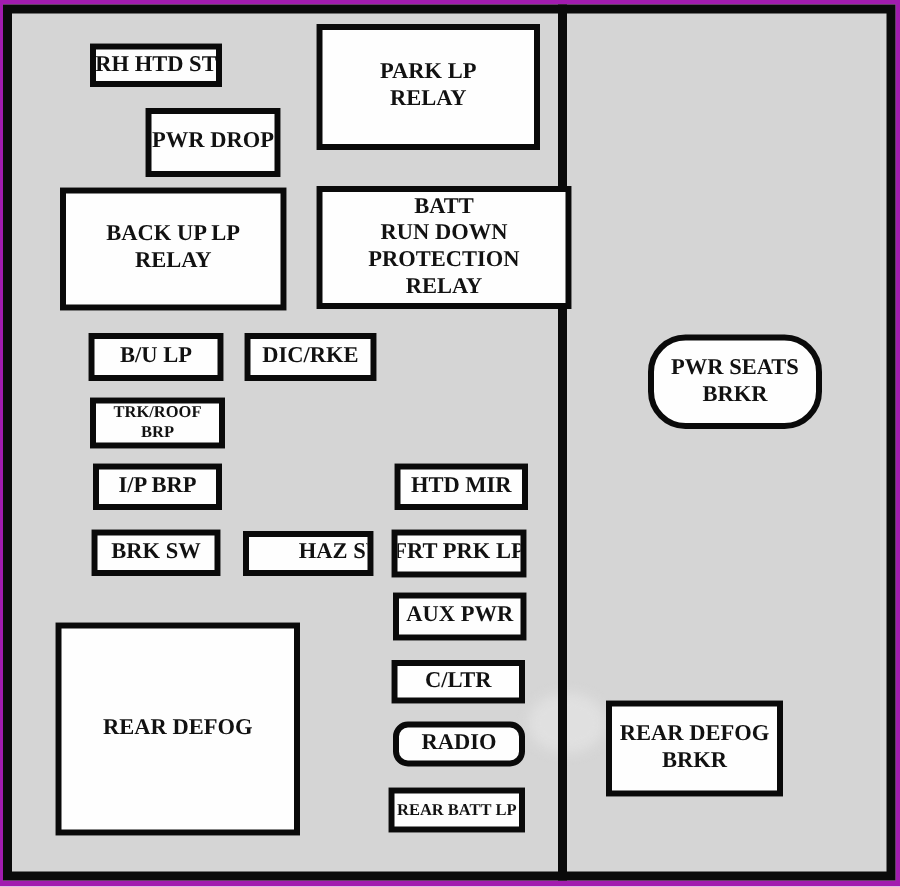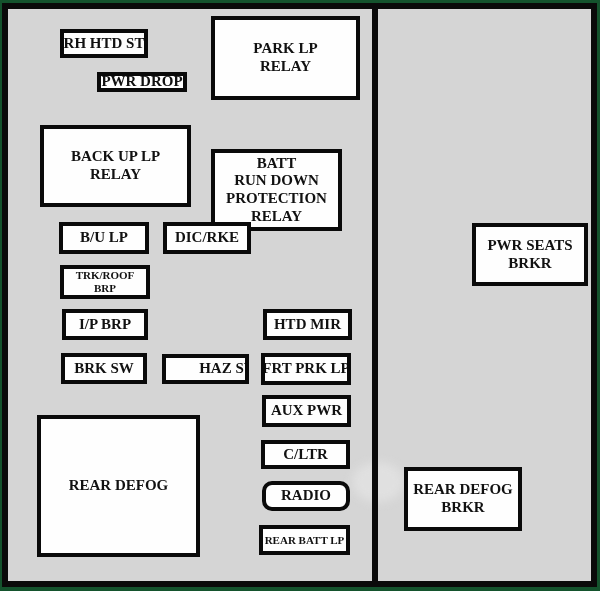--- a/index.html
+++ b/index.html
@@ -4,21 +4,21 @@
 <style>
   html, body {
     margin: 0;
     padding: 0;
     background: #ffffff;
   }
   .stage {
     position: relative;
     width: 600px;
     height: 591px;
-    background: #14532d;
+    background: #a21caf;
     font-family: "Liberation Serif", "DejaVu Serif", serif;
     overflow: hidden;
   }
   .frame {
     position: absolute;
     left: 2px;
     top: 3px;
     width: 595px;
     height: 584px;
     box-sizing: border-box;
@@ -67,29 +67,29 @@
 <body>
 
 <div class="stage">
 
   <div class="frame"></div>
   <div class="smudge"></div>
   <div class="divider"></div>
 
   <div class="fbox sz-m" style="left:60px;  top:29px;  width:88px;  height:29px;">RH HTD ST</div>
 
-  <div class="fbox sz-m" style="left:97px;  top:72px;  width:90px;  height:20px;">PWR DROP</div>
+  <div class="fbox sz-m" style="left:97px;  top:72px;  width:90px;  height:46px;">PWR DROP</div>
 
   <div class="fbox sz-m" style="left:211px; top:16px;  width:149px; height:84px;">PARK LP
 RELAY</div>
 
   <div class="fbox sz-m" style="left:40px;  top:125px; width:151px; height:82px;">BACK UP LP
 RELAY</div>
 
-  <div class="fbox sz-m" style="left:211px; top:124px; width:131px; height:82px;margin-top:25px;">BATT
+  <div class="fbox sz-m" style="left:211px; top:124px; width:170px; height:82px;">BATT
 RUN DOWN
 PROTECTION
 RELAY</div>
 
   <div class="fbox sz-m" style="left:59px;  top:222px; width:90px;  height:32px;">B/U LP</div>
 
   <div class="fbox sz-m" style="left:163px; top:222px; width:88px;  height:32px;">DIC/RKE</div>
 
   <div class="fbox sz-s" style="left:60px;  top:265px; width:90px;  height:34px;">TRK/ROOF
 BRP</div>
@@ -108,19 +108,19 @@
   <div class="fbox sz-m" style="left:261px; top:353px; width:90px;  height:32px;">FRT PRK LP</div>
 
   <div class="fbox sz-m" style="left:261px; top:440px; width:89px;  height:29px;">C/LTR</div>
 
   <div class="fbox sz-m" style="left:262px; top:481px; width:88px;  height:30px;border-radius:10px;">RADIO</div>
 
   <div class="fbox sz-s" style="left:259px; top:525px; width:91px;  height:30px;">REAR BATT LP</div>
 
   <div class="fbox sz-m" style="left:37px;  top:415px; width:163px; height:142px;">REAR DEFOG</div>
 
-  <div class="fbox sz-m" style="left:472px; top:223px; width:116px; height:63px;">PWR SEATS
+  <div class="fbox sz-m" style="left:432px; top:223px; width:116px; height:63px;border-radius:25px;">PWR SEATS
 BRKR</div>
 
   <div class="fbox sz-m" style="left:404px; top:467px; width:118px; height:64px;">REAR DEFOG
 BRKR</div>
 
 </div>
 
 </body></html>

